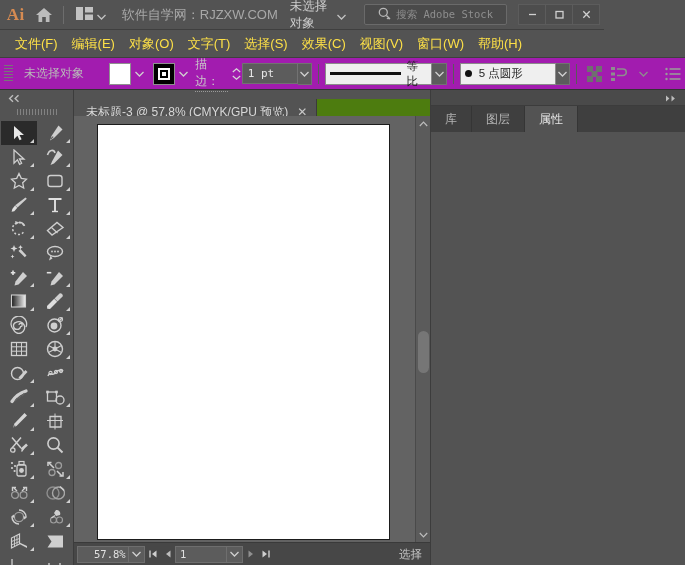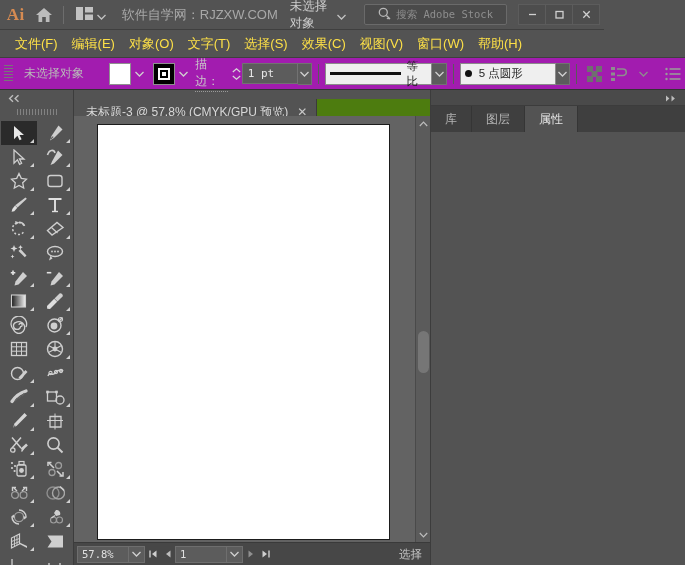--- a/index.html
+++ b/index.html
@@ -222,21 +222,21 @@
   .statusbar {
     position: absolute; left: 74px; bottom: 0; right: 255px; height: 23px;
     background: #474747;
     display: flex; align-items: center;
     border-top: 1px solid #3a3a3a;
     padding-left: 3px;
   }
   .zoom-field {
     background: #5c5c5c; border: 1px solid #6e6e6e;
     height: 17px; width: 52px;
-    display: flex; align-items: center; padding: 0 4px;
+    display: flex; align-items: center; padding: 0 16px;
     color: #e0e0e0; font-size: 10.5px;
     font-family: "DejaVu Sans Mono", monospace;
   }
   .sb-caret {
     width: 16px; height: 17px; background: #5c5c5c; border: 1px solid #6e6e6e;
     border-left: none; display: flex; align-items: center; justify-content: center;
   }
   .sb-nav {
     width: 15px; height: 17px; display: flex; align-items: center; justify-content: center;
   }

